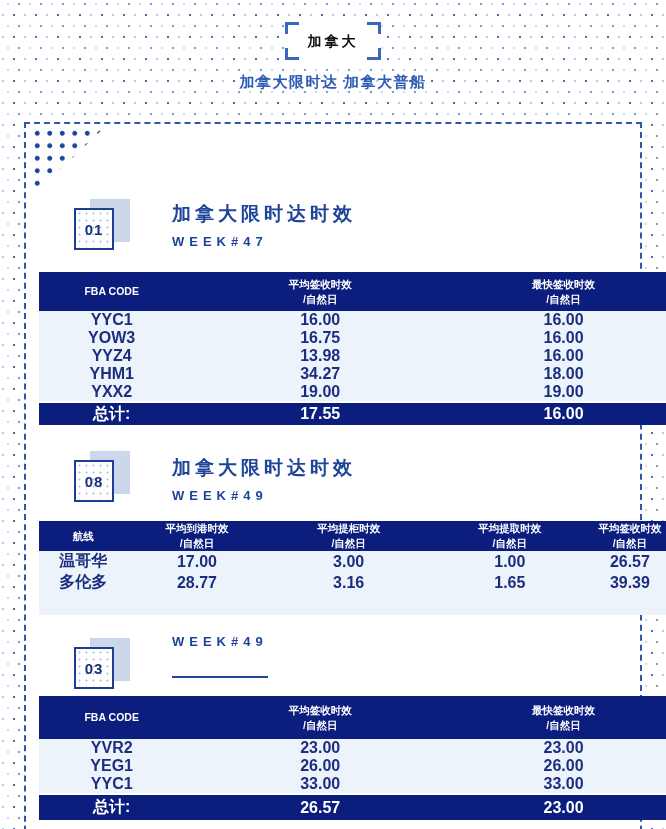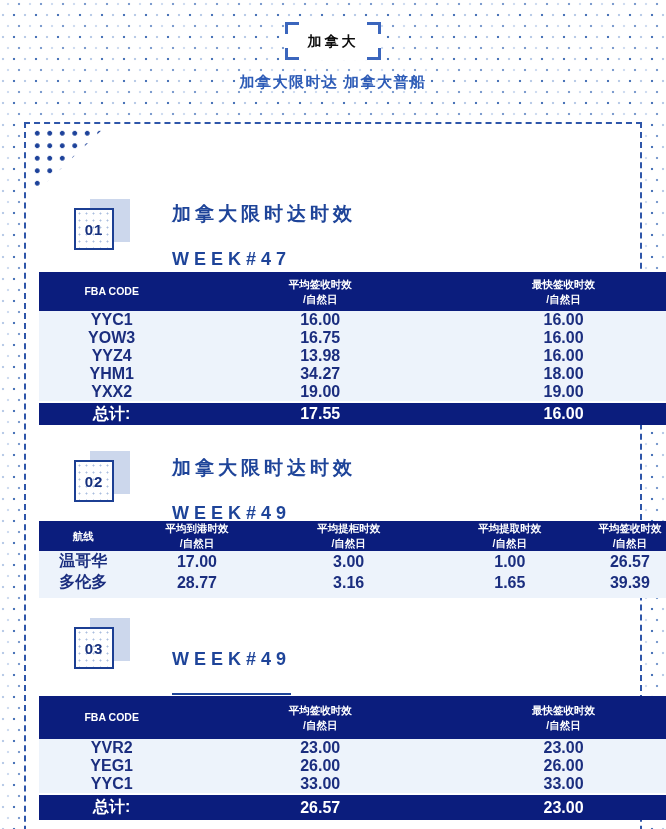--- a/index.html
+++ b/index.html
@@ -51,34 +51,34 @@
   .badge-box{position:relative;width:40px;height:42px;border:2px solid #1c3f93;
     background-color:#fff;
     background-image:radial-gradient(circle,#aabdde 0.8px,transparent 1.2px);
     background-size:7px 7px;
     color:#16307e;font-size:15px;font-weight:bold;
     display:flex;align-items:center;justify-content:center;letter-spacing:1px;}
 
   .sec-title{position:absolute;left:146px;display:inline-block;
     padding-bottom:22px;border-bottom:2px solid var(--title-blue);color:var(--title-blue);}
   .sec-title .t1{font-size:19px;font-weight:bold;letter-spacing:4px;line-height:27px;white-space:nowrap;}
-  .sec-title .t2{font-size:18px;font-weight:bold;letter-spacing:5px;line-height:24px;margin-top:20px;white-space:nowrap;}
+  .sec-title .t2{font-size:13px;font-weight:bold;letter-spacing:5px;line-height:24px;margin-top:3px;white-space:nowrap;}
 
   .tbl{position:absolute;left:13px;width:632px;border-collapse:collapse;table-layout:fixed;}
   .tbl th{background:var(--navy);color:#fff;font-weight:bold;font-size:10.5px;
     line-height:1.4;text-align:center;padding:0;}
   .tbl td{background:var(--row-bg);color:var(--ink);font-weight:bold;font-size:16px;
     text-align:center;padding:0;}
   .tbl tfoot td{background:var(--navy);color:#fff;border-top:2px solid #fff;}
   .tbl-a th{height:39px;}
   .tbl-a tbody td{height:15px;}
   .tbl-a tfoot td{height:23px;}
   .tbl-b th{height:30px;}
   .tbl-b tbody td{height:14px;}
-  .tbl-b tbody tr:last-child td{padding-bottom:5px;}
+  .tbl-b tbody tr:last-child td{padding-bottom:22px;}
   .tbl-c th{height:43px;}
   .tbl-c tbody td{height:15px;}
   .tbl-c tfoot td{height:26px;}
 </style>
 </head>
 <body>
 
 <div class="bracket-frame">
   <span class="bc bc-tl"></span>
   <span class="bc bc-tr"></span>
@@ -147,21 +147,21 @@
             <td>17.55</td>
             <td>16.00</td>
           </tr>
         </tfoot>
       </table>
   </section>
 
   <section class="sec" style="top:330px">
     <div class="badge" style="top:6px">
       <div class="badge-shadow"></div>
-      <div class="badge-box">02</div>
+      <div class="badge-box">08</div>
     </div>
     <div class="sec-title" style="top:0">
       <div class="t1">加拿大限时达时效</div>
       <div class="t2">WEEK#49</div>
     </div>
     <table class="tbl tbl-b" style="top:67px">
       <colgroup>
         <col style="width:14%">
           <col style="width:22%">
           <col style="width:26%">
@@ -190,21 +190,21 @@
             <td>28.77</td>
             <td>3.16</td>
             <td>1.65</td>
             <td>39.39</td>
           </tr>
         </tbody>
       </table>
   </section>
 
   <section class="sec" style="top:503px">
-    <div class="badge" style="top:0">
+    <div class="badge" style="top:20px">
       <div class="badge-shadow"></div>
       <div class="badge-box">03</div>
     </div>
     <div class="sec-title" style="top:0">
       <div class="t2">WEEK#49</div>
     </div>
     <table class="tbl tbl-c" style="top:69px">
       <colgroup>
         <col style="width:23%">
           <col style="width:43%">

